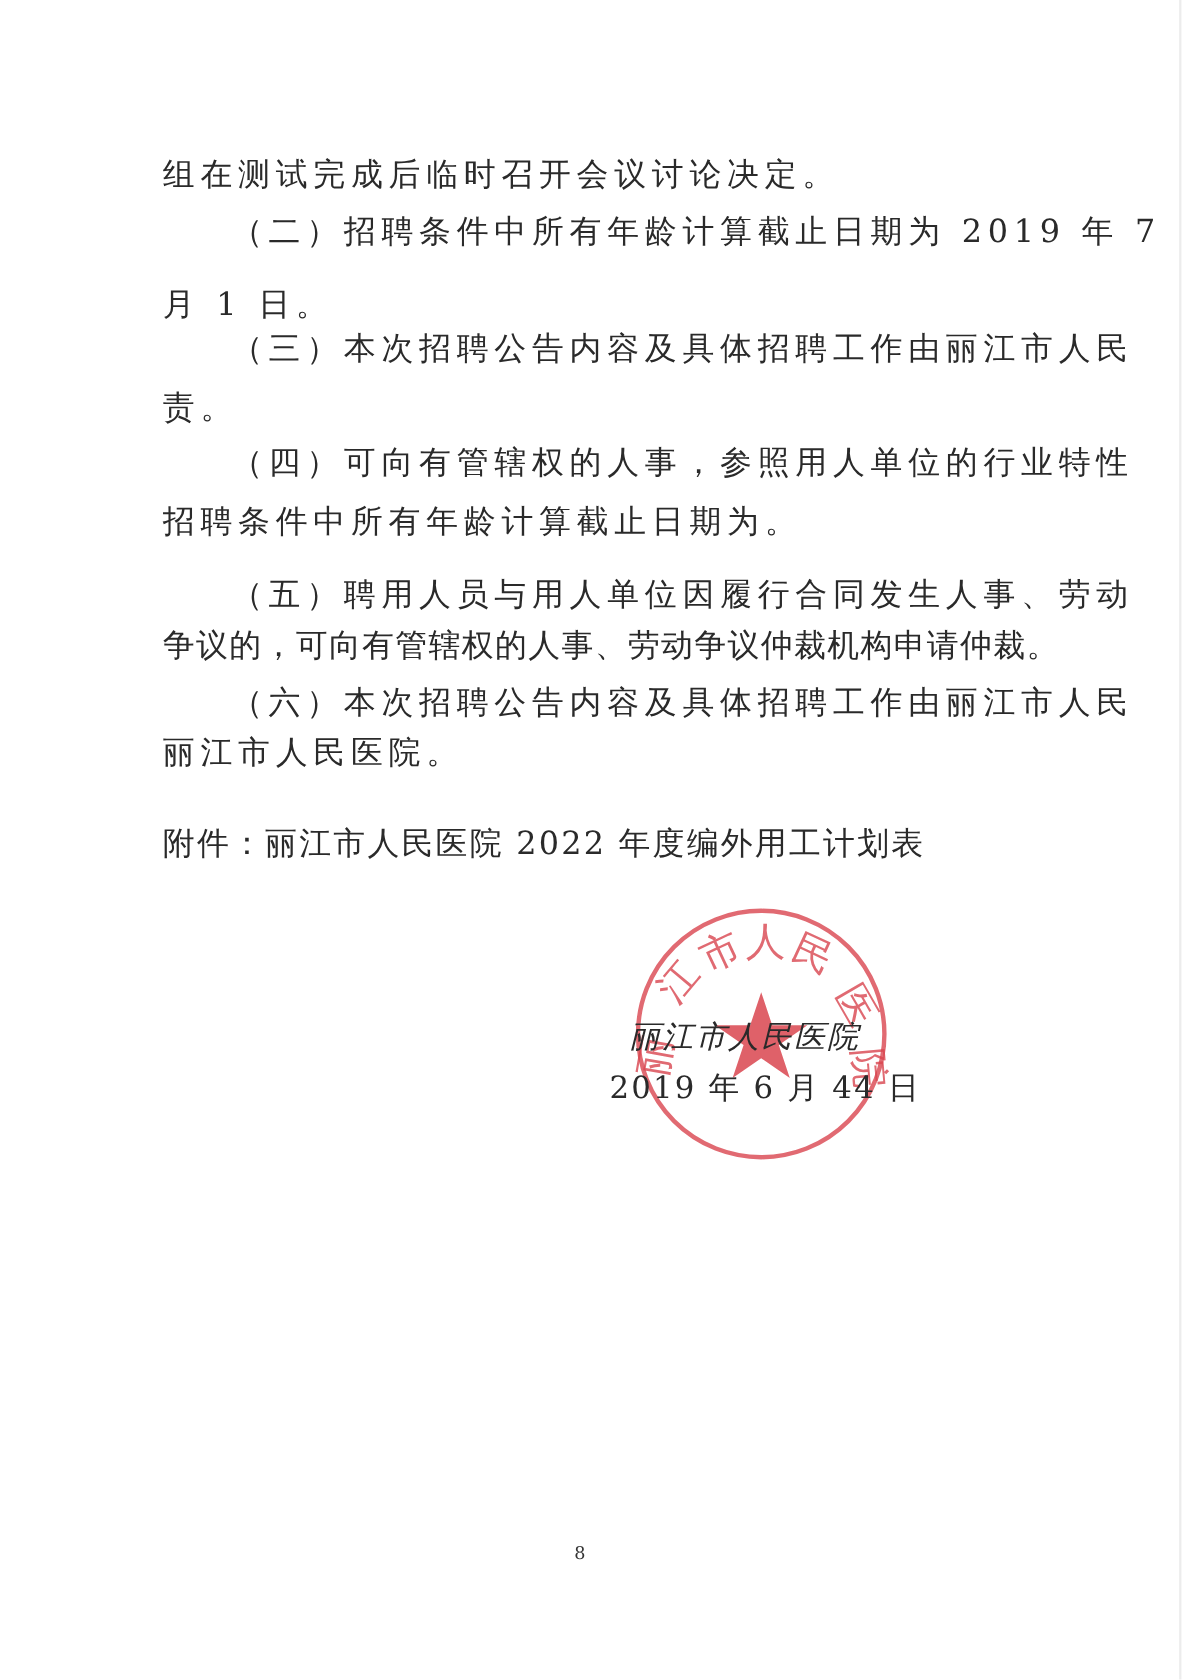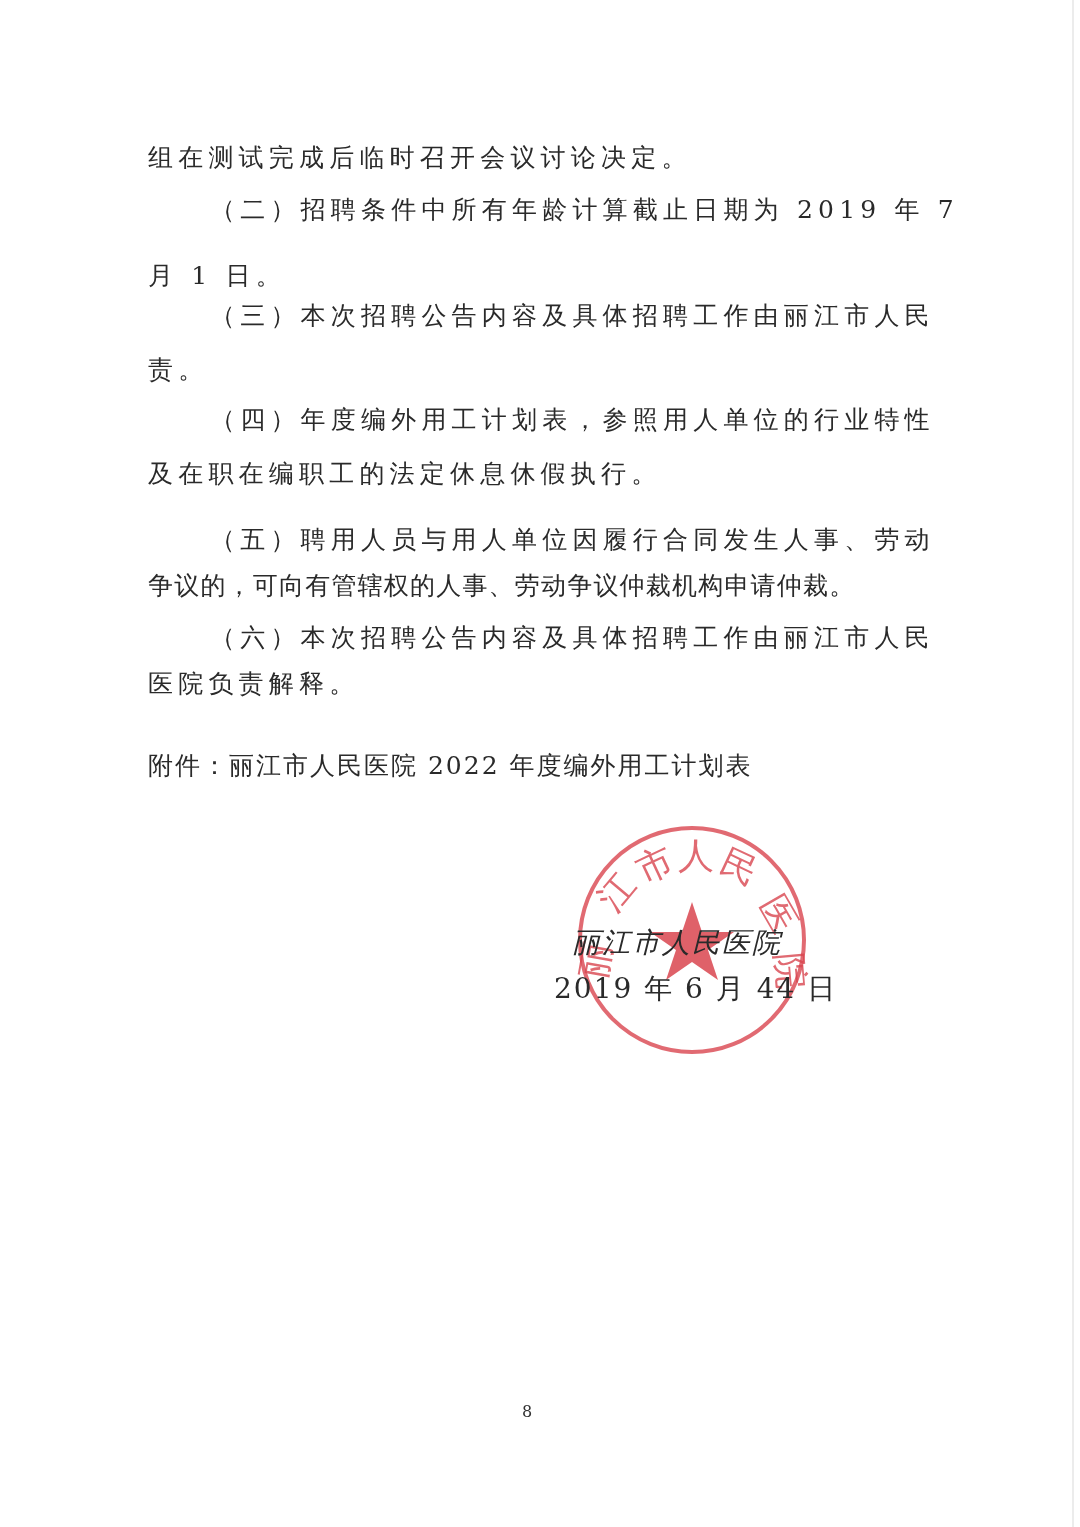--- a/index.html
+++ b/index.html
@@ -25,21 +25,21 @@
     }
     .content {
       position: absolute;
       left: 148px;
       top: 138px;
       width: 760px;
     }
     .line {
       position: absolute;
       left: 0;
-      font-size: 25px;
+      font-size: 29px;
       letter-spacing: 5.2px;
       white-space: nowrap;
       line-height: 40px;
     }
     .indent { left: 62px; }
     .stamp {
       position: absolute;
       left: 572px;
       top: 820px;
       width: 240px;
@@ -69,26 +69,26 @@
 <body>
 
 <div class="page-edge"></div>
 
 <div class="content">
   <div class="line" style="top:0px">组在测试完成后临时召开会议讨论决定。</div>
   <div class="line indent" style="top:52px">（二）招聘条件中所有年龄计算截止日期为 2019 年 7</div>
   <div class="line" style="top:118px">月 1 日。</div>
   <div class="line indent" style="top:158px">（三）本次招聘公告内容及具体招聘工作由丽江市人民</div>
   <div class="line" style="top:212px">责。</div>
-  <div class="line indent" style="top:262px">（四）年度编外用工计划表，参照用人单位的行业特性</div>
-  <div class="line" style="top:316px">及在职在编职工的法定休息休假执行。</div>
+  <div class="line indent" style="top:262px">（四）可向有管辖权的人事，参照用人单位的行业特性</div>
+  <div class="line" style="top:316px">招聘条件中所有年龄计算截止日期为。</div>
   <div class="line indent" style="top:382px">（五）聘用人员与用人单位因履行合同发生人事、劳动</div>
   <div class="line" style="top:428px; letter-spacing:1.2px">争议的，可向有管辖权的人事、劳动争议仲裁机构申请仲裁。</div>
   <div class="line indent" style="top:480px">（六）本次招聘公告内容及具体招聘工作由丽江市人民</div>
-  <div class="line" style="top:526px">医院负责解释。</div>
+  <div class="line" style="top:526px">丽江市人民医院。</div>
   <div class="line" style="top:608px; letter-spacing:2px">附件：丽江市人民医院 2022 年度编外用工计划表</div>
 </div>
 
 <svg class="stamp" viewBox="0 0 240 240" xmlns="http://www.w3.org/2000/svg">
   <circle cx="120" cy="120" r="112" fill="none" stroke="#d9454f" stroke-width="4" opacity="0.8"></circle>
   <g>
     <polygon points="120,82 130,112 162,112 136,130 146,160 120,142 94,160 104,130 78,112 110,112" fill="#d9454f" opacity="0.85"></polygon>
   </g>
   <g fill="#d9454f" opacity="0.8" font-size="36" font-family="DejaVu Sans, sans-serif" text-anchor="middle">
     <text x="36" y="142" transform="rotate(-80 36 142)">丽</text>

